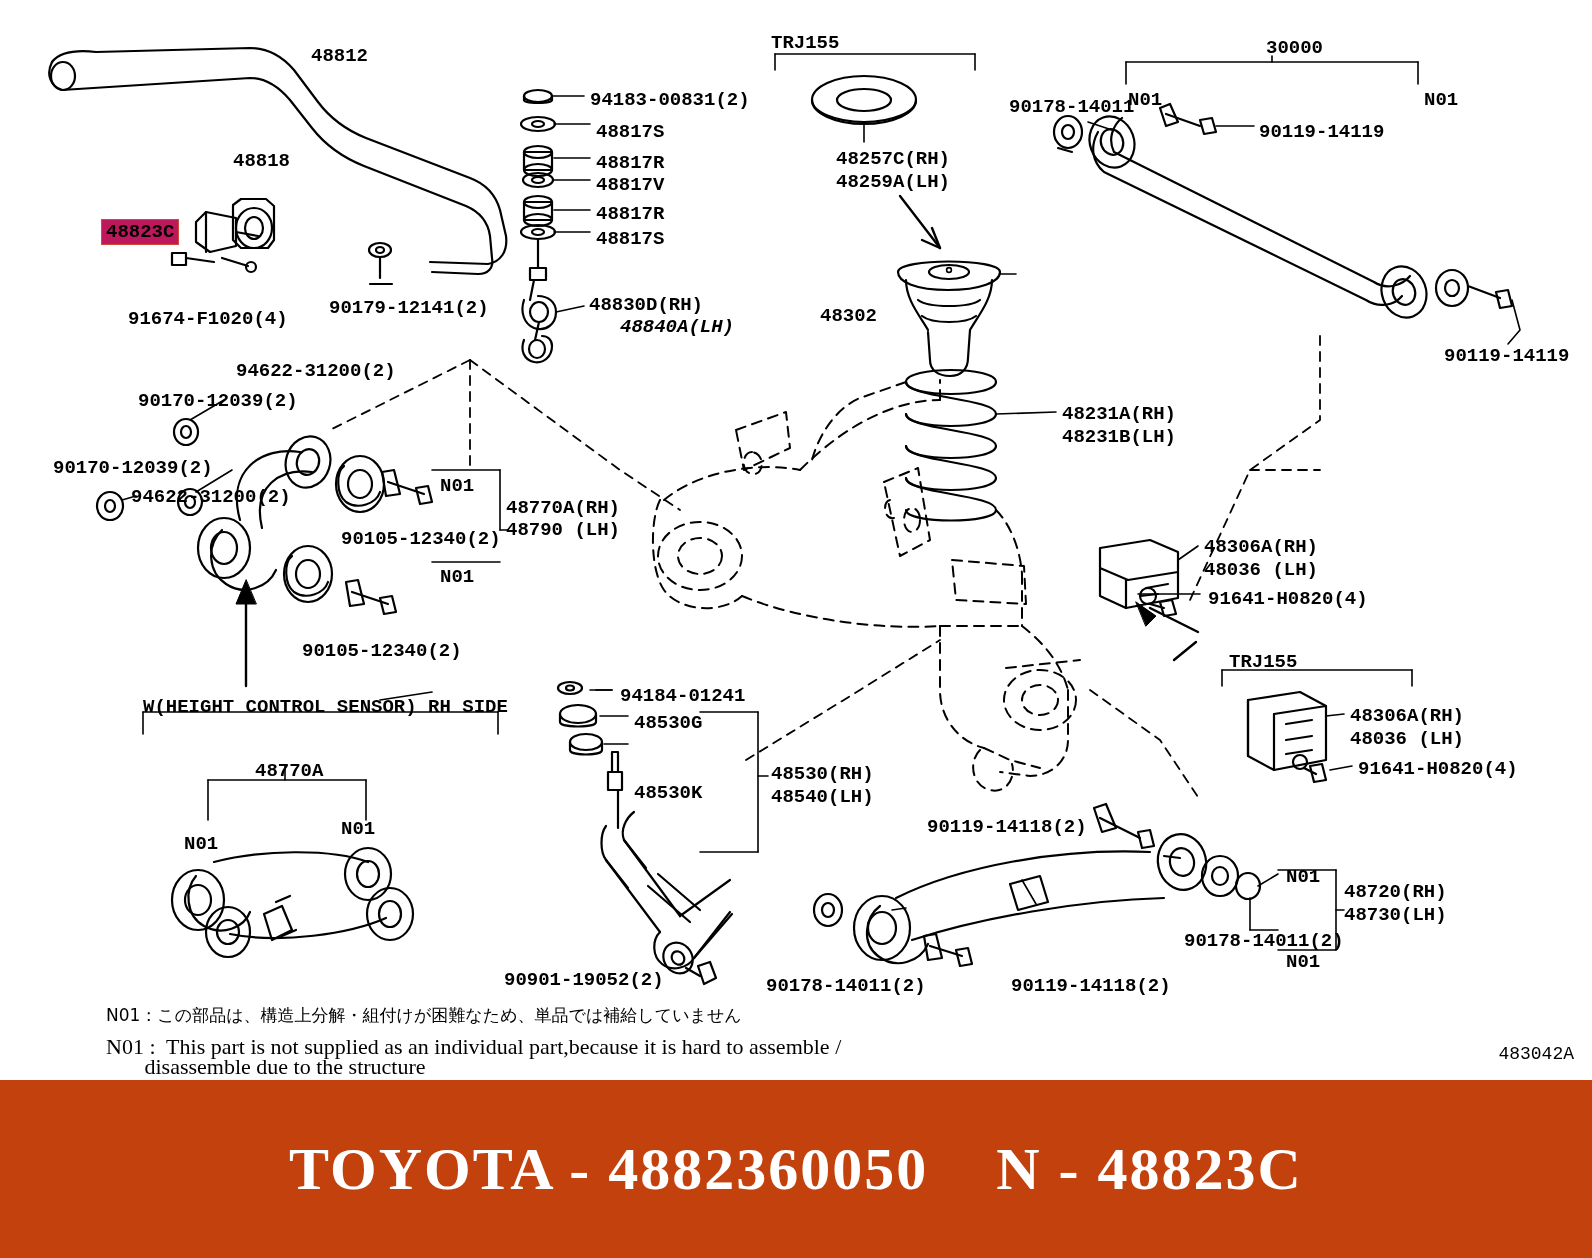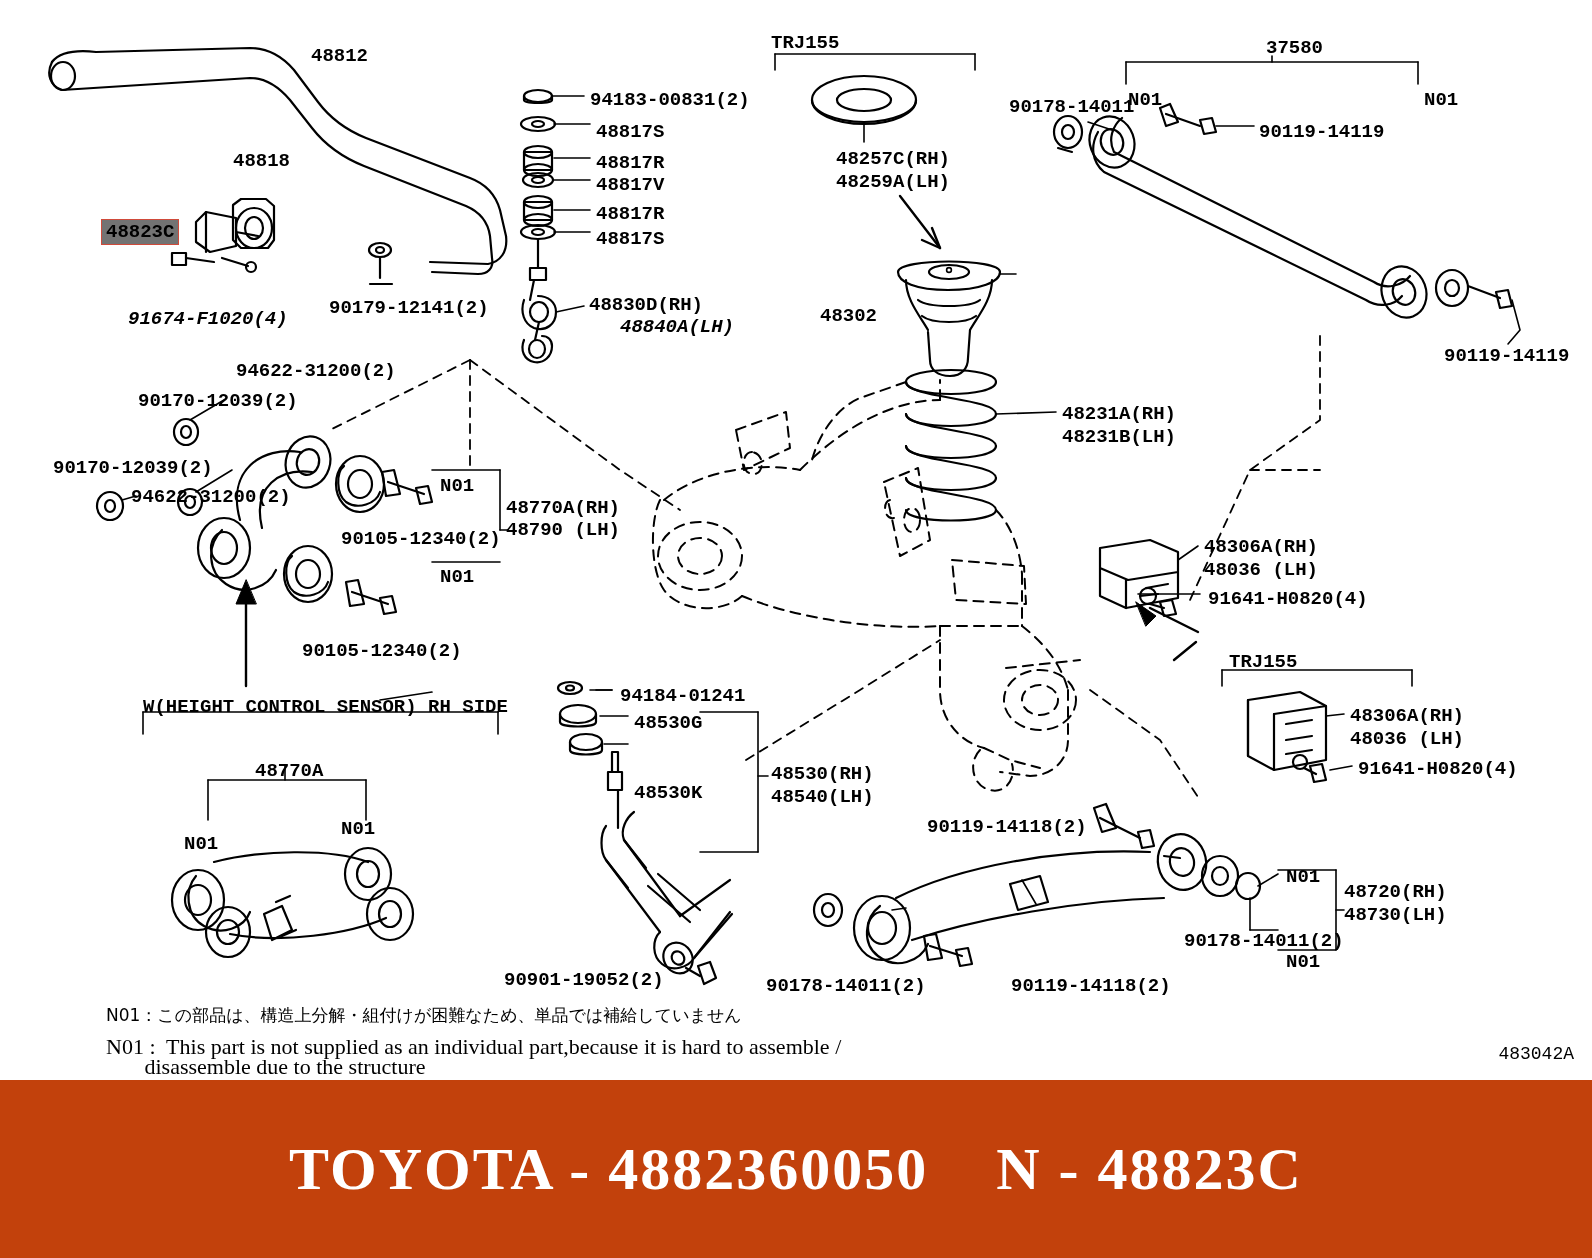--- a/index.html
+++ b/index.html
@@ -19,21 +19,21 @@
     font-size:19px;
     color:#000;
     white-space:pre;
     letter-spacing:0px;
     line-height:22px;
   }
   .lbl.b{font-weight:bold;}
   .lbl.jp{font-family:"DejaVu Sans", sans-serif;font-size:17px;}
   .lbl.small{font-size:22px;}
   .highlight{
-    background:#737373;
+    background:#be185d;
     border:1px solid #d04a3a;
     padding:1px 4px;
     color:#000;
   }
   #footer{
     position:absolute;left:0;top:1080px;width:1592px;height:178px;
     background:#c2410c;
     display:flex;align-items:center;justify-content:center;
   }
   #footer .ftxt{
@@ -376,37 +376,37 @@
       <path d="M1326,716 L1344,714"></path>
     </g>
   </g>
 </svg>
 </div>
 
 <div id="labels">
     <div class="lbl b" style="left: 311px; top: 45px;">48812</div>
     <div class="lbl b" style="left: 233px; top: 150px;">48818</div>
     <div class="lbl b" style="left: 101px; top: 221px;"><span class="highlight">48823C</span></div>
-    <div class="lbl b" style="left: 128px; top: 308px; font-style: italic;">91674-F1020(4)</div>
+    <div class="lbl b" style="left: 128px; top: 308px;">91674-F1020(4)</div>
     <div class="lbl b" style="left: 329px; top: 297px;">90179-12141(2)</div>
     <div class="lbl b" style="left: 590px; top: 89px;">94183-00831(2)</div>
     <div class="lbl b" style="left: 596px; top: 121px;">48817S</div>
     <div class="lbl b" style="left: 596px; top: 152px;">48817R</div>
     <div class="lbl b" style="left: 596px; top: 174px;">48817V</div>
     <div class="lbl b" style="left: 596px; top: 203px;">48817R</div>
     <div class="lbl b" style="left: 596px; top: 228px;">48817S</div>
     <div class="lbl b" style="left: 589px; top: 294px;">48830D(RH)</div>
     <div class="lbl b" style="left: 620px; top: 316px; font-style: italic;">48840A(LH)</div>
     <div class="lbl b" style="left: 771px; top: 32px;">TRJ155</div>
     <div class="lbl b" style="left: 836px; top: 148px;">48257C(RH)</div>
     <div class="lbl b" style="left: 836px; top: 171px;">48259A(LH)</div>
     <div class="lbl b" style="left: 820px; top: 305px;">48302</div>
     <div class="lbl b" style="left: 1062px; top: 403px;">48231A(RH)</div>
     <div class="lbl b" style="left: 1062px; top: 426px;">48231B(LH)</div>
-    <div class="lbl b" style="left: 1266px; top: 37px;">37580</div>
+    <div class="lbl b" style="left: 1266px; top: 37px;">30000</div>
     <div class="lbl b" style="left: 1128px; top: 89px;">N01</div>
     <div class="lbl b" style="left: 1424px; top: 89px;">N01</div>
     <div class="lbl b" style="left: 1009px; top: 96px;">90178-14011</div>
     <div class="lbl b" style="left: 1259px; top: 121px;">90119-14119</div>
     <div class="lbl b" style="left: 1444px; top: 345px;">90119-14119</div>
     <div class="lbl b" style="left: 236px; top: 360px;">94622-31200(2)</div>
     <div class="lbl b" style="left: 138px; top: 390px;">90170-12039(2)</div>
     <div class="lbl b" style="left: 53px; top: 457px;">90170-12039(2)</div>
     <div class="lbl b" style="left: 131px; top: 486px;">94622-31200(2)</div>
     <div class="lbl b" style="left: 440px; top: 475px;">N01</div>

